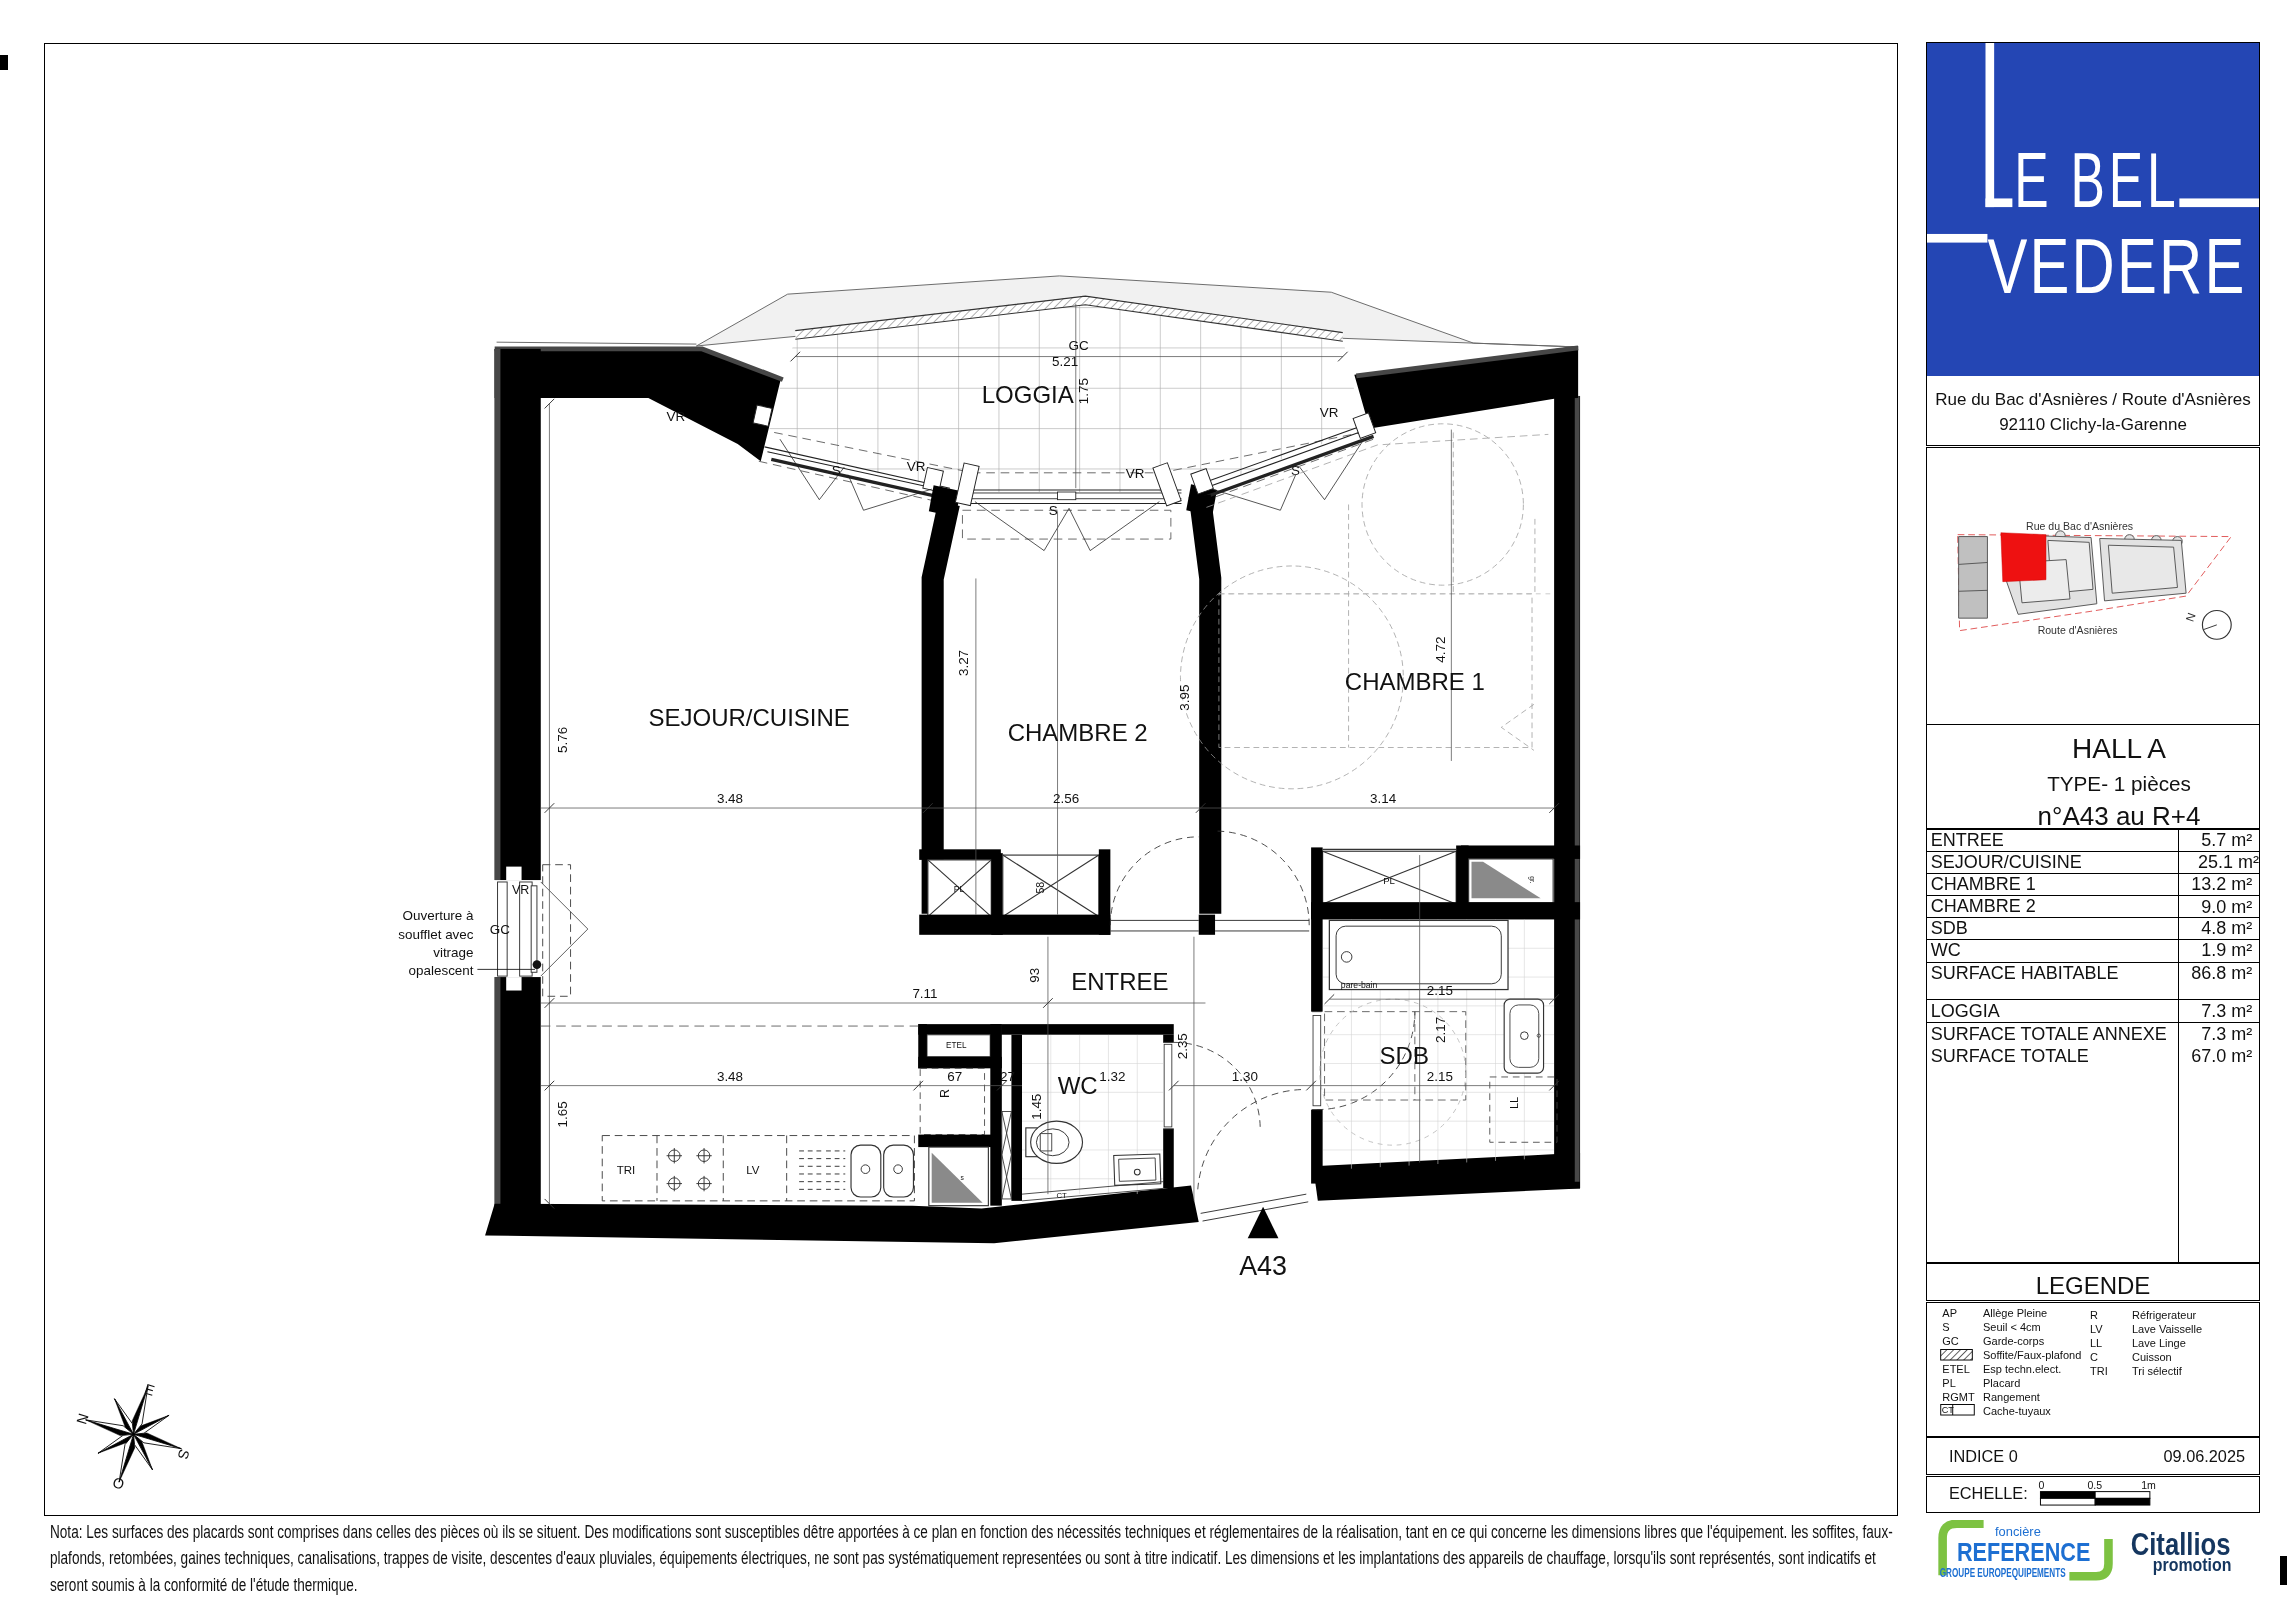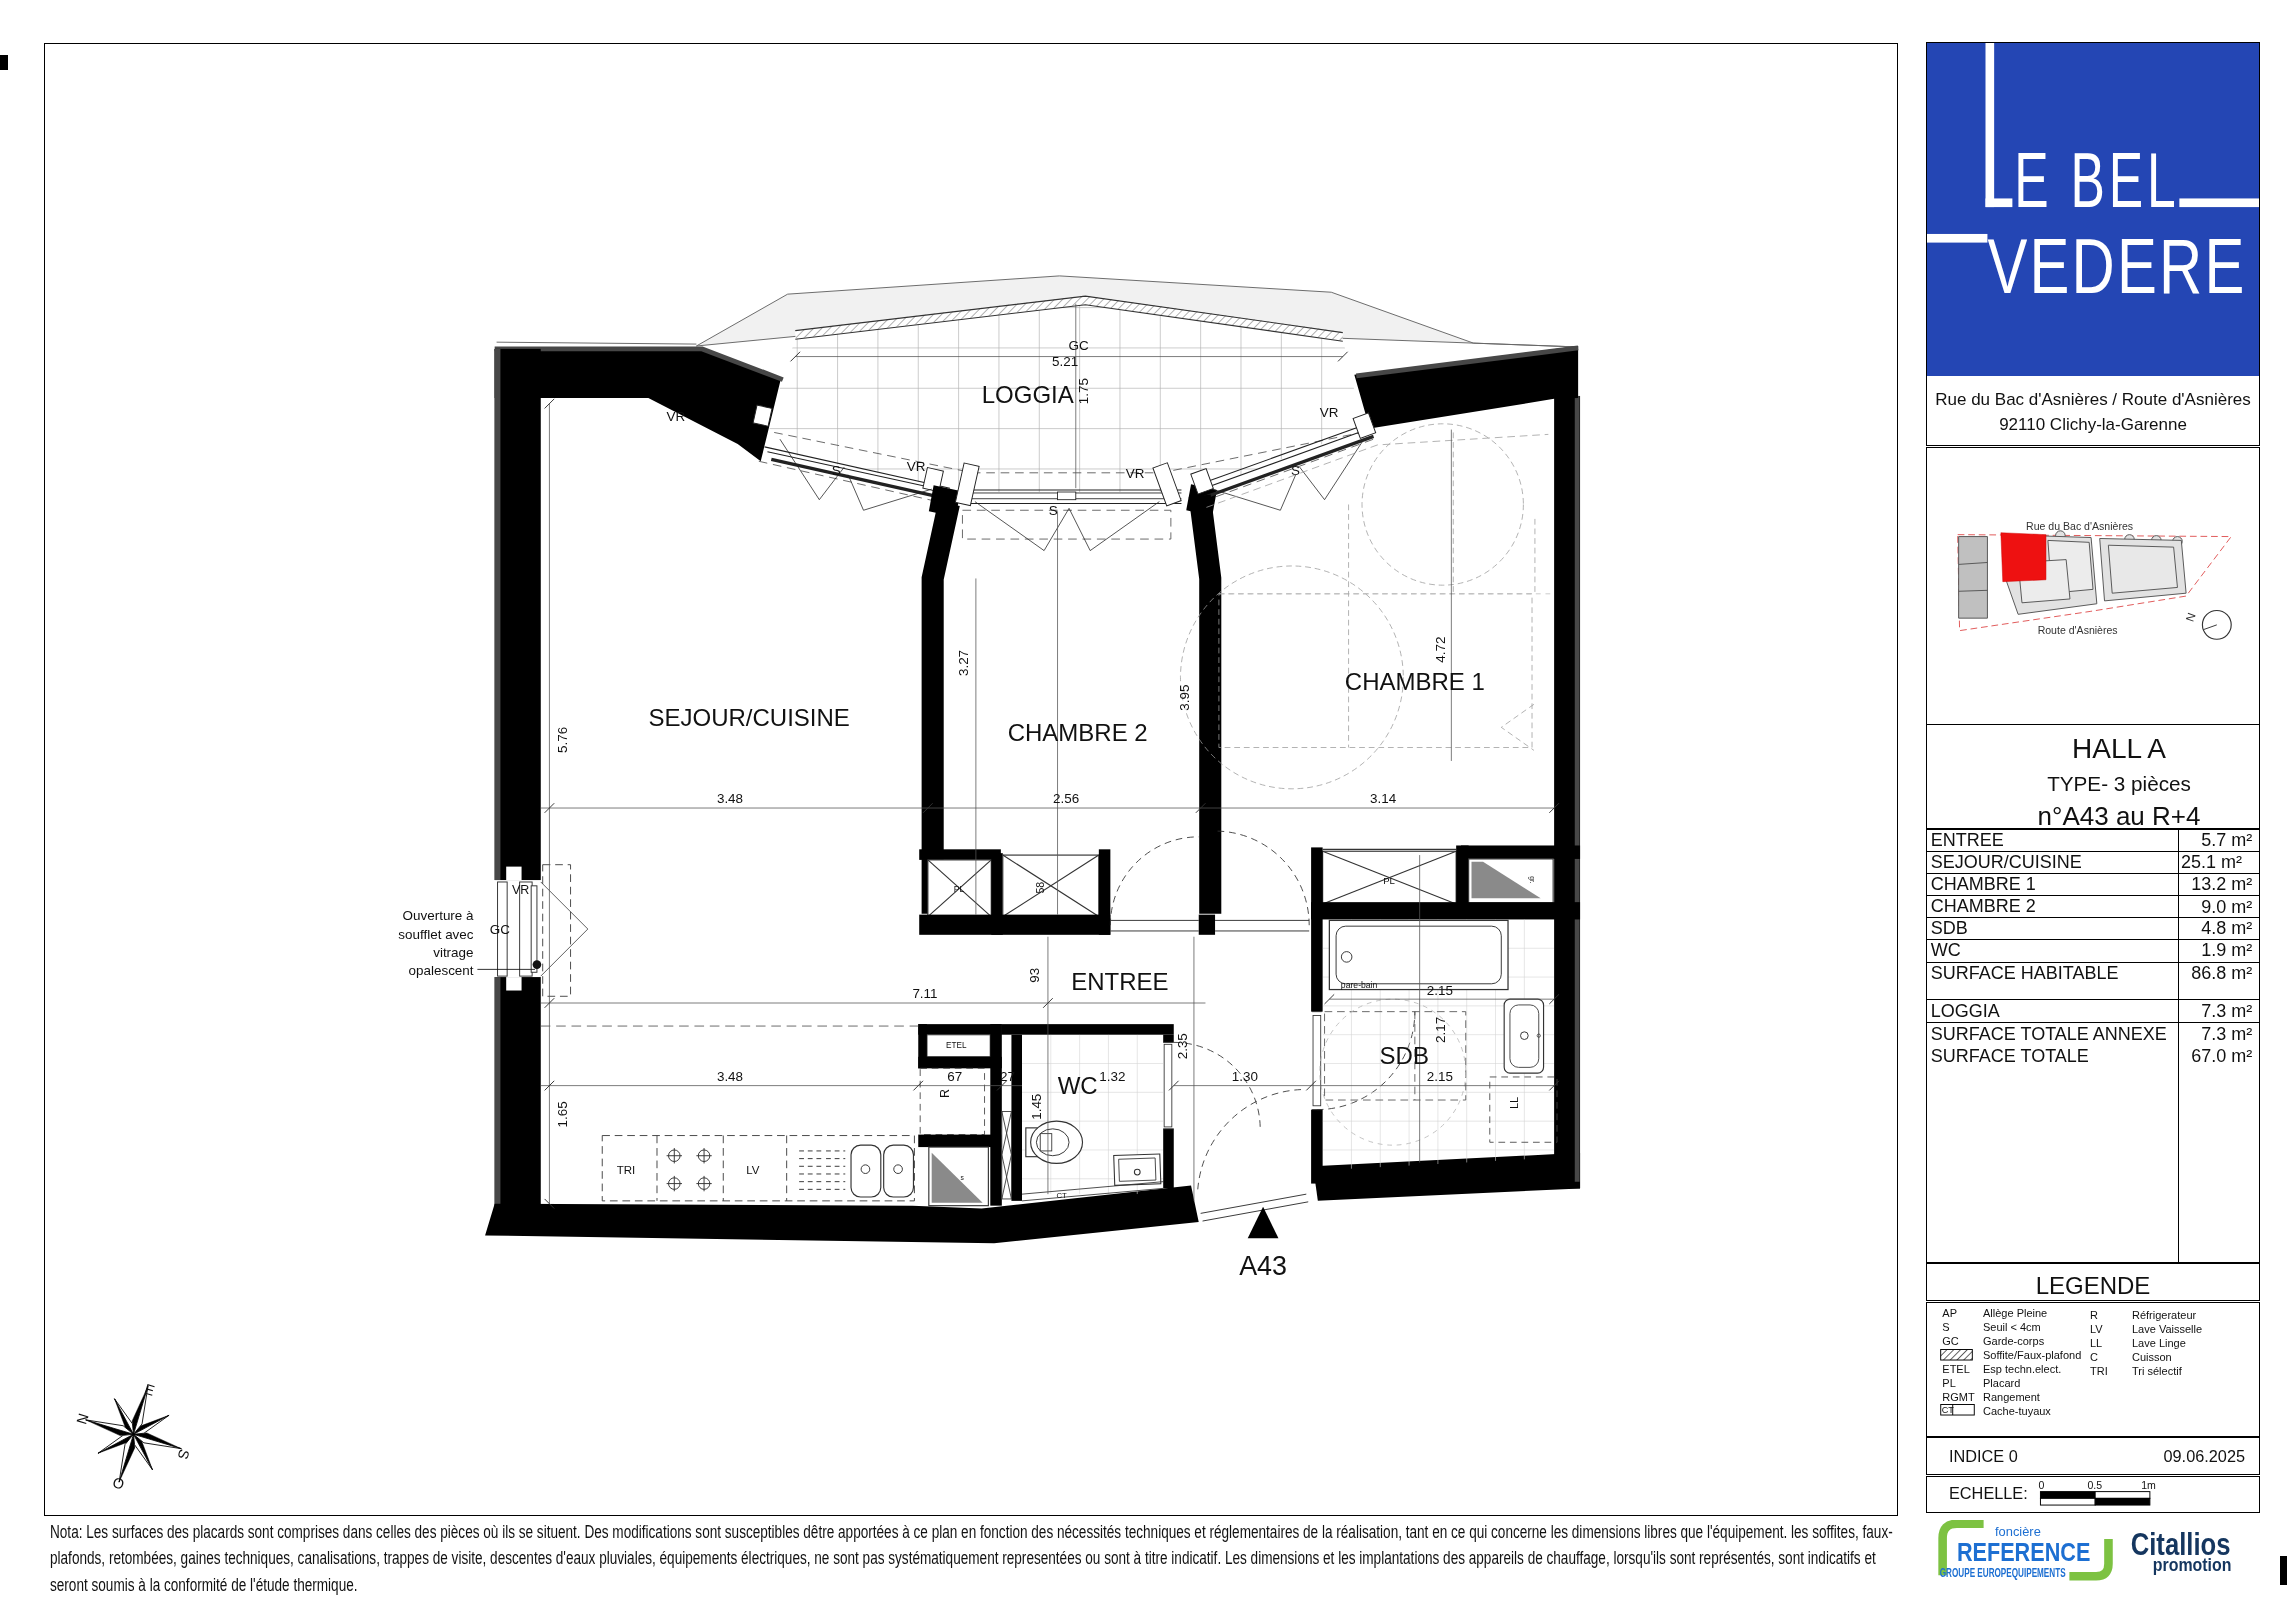--- a/index.html
+++ b/index.html
@@ -645,33 +645,33 @@
   <g stroke="#333" fill="none">
     <circle cx="303" cy="185" r="15" stroke-width="1.2"></circle>
     <line x1="303" y1="185" x2="289" y2="190" stroke-width="1"></line>
   </g>
   <text x="276" y="181" font-size="12" fill="#333" text-anchor="middle" font-family="Liberation Sans,sans-serif" transform="rotate(-70 276 177)">N</text>
 </svg>
 
 <div class="box" style="left:1926px;top:724px;width:334px;height:105px;"></div>
 <div class="abs" style="left:1926px;top:733px;width:334px;text-align:center;color:#111;padding-left:26px;">
   <div style="font-size:28px;">HALL A</div>
-  <div style="font-size:20.7px;margin-top:6.7px;">TYPE- 3 pièces</div>
+  <div style="font-size:20.7px;margin-top:6.7px;">TYPE- 1 pièces</div>
   <div style="font-size:26px;margin-top:5.8px;">n°A43 au R+4</div>
 </div>
 
 <div class="box" style="left:1926px;top:829px;width:334px;height:434px;"></div>
 
 <div class="abs" style="left:1926px;top:829px;width:334px;height:434px;font-size:18px;color:#111;">
   <div style="position:absolute;left:252px;top:0;width:0;height:434px;border-left:1.5px solid #000;"></div>
   <div style="position:absolute;left:4.8px;top:1px;">ENTREE</div>
       <div style="position:absolute;right:7.7px;top:1px;">5.7 m²</div>
   <div style="position:absolute;left:0;top:22px;width:334px;border-top:1.5px solid #000;"></div>
   <div style="position:absolute;left:4.8px;top:23px;">SEJOUR/CUISINE</div>
-      <div style="position:absolute;right:18px;top:23px;">25.1 m²</div>
+      <div style="position:absolute;right:1px;top:23px;">25.1 m²</div>
   <div style="position:absolute;left:0;top:44px;width:334px;border-top:1.5px solid #000;"></div>
   <div style="position:absolute;left:4.8px;top:45px;">CHAMBRE 1</div>
       <div style="position:absolute;right:7.7px;top:45px;">13.2 m²</div>
   <div style="position:absolute;left:0;top:66px;width:334px;border-top:1.5px solid #000;"></div>
   <div style="position:absolute;left:4.8px;top:67px;">CHAMBRE 2</div>
       <div style="position:absolute;right:7.7px;top:68px;">9.0 m²</div>
   <div style="position:absolute;left:0;top:88px;width:334px;border-top:1.5px solid #000;"></div>
   <div style="position:absolute;left:4.8px;top:89px;">SDB</div>
       <div style="position:absolute;right:7.7px;top:89px;">4.8 m²</div>
   <div style="position:absolute;left:0;top:110px;width:334px;border-top:1.5px solid #000;"></div>

